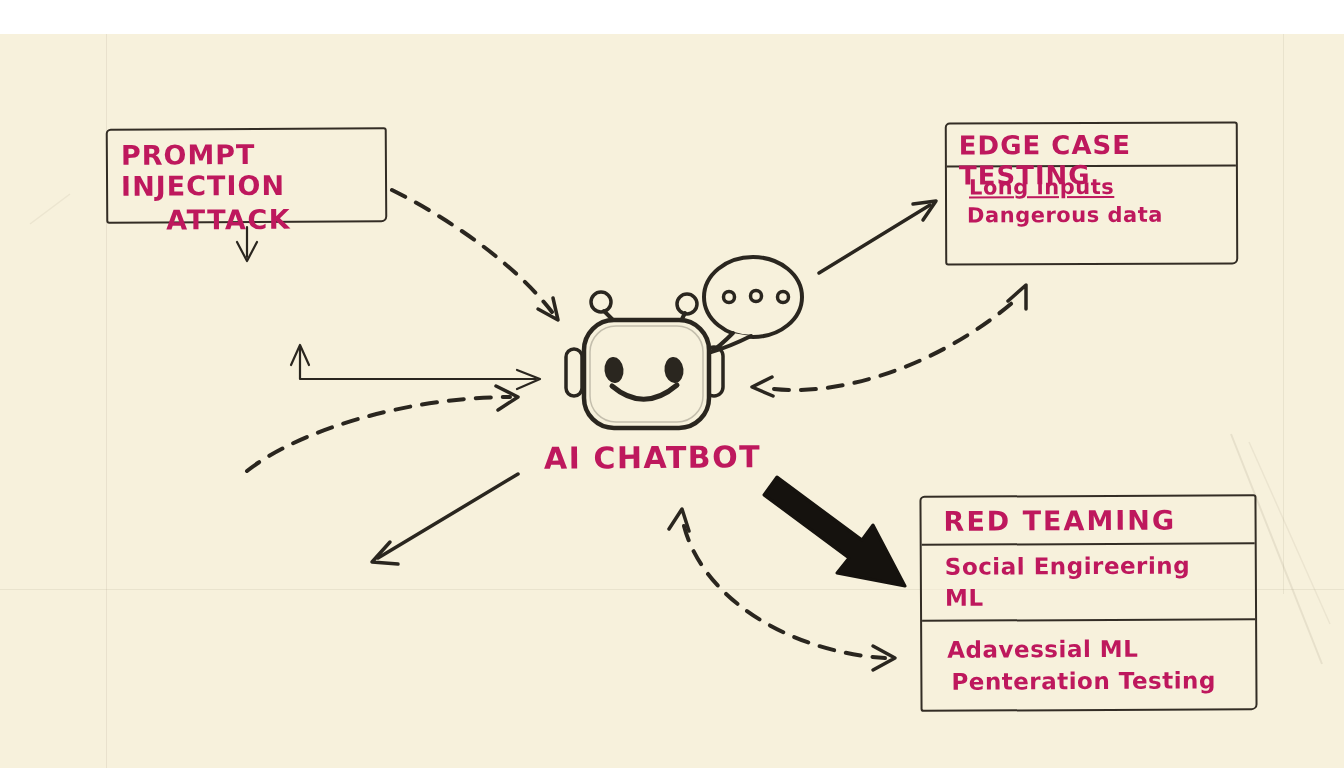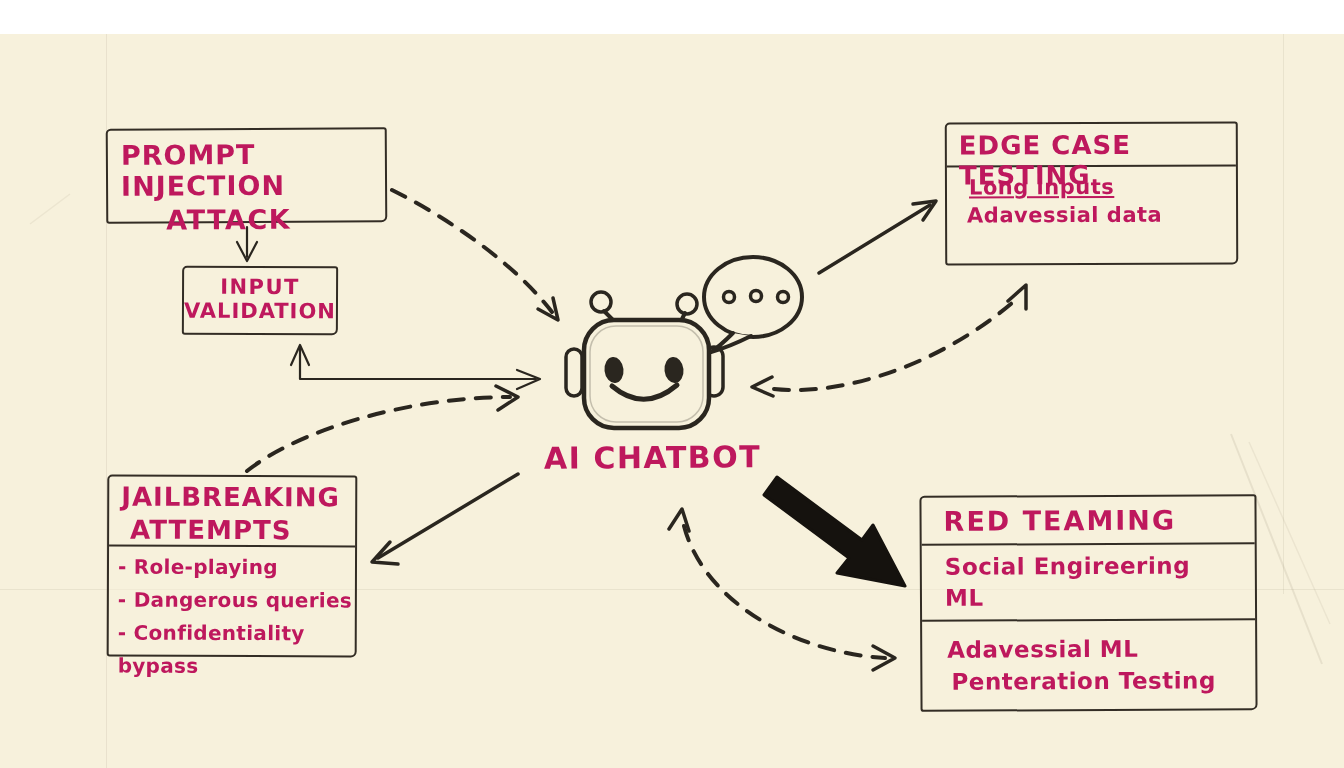--- a/index.html
+++ b/index.html
@@ -152,46 +152,31 @@
   <div class="sketchbox" id="box-prompt">
     <div class="l1">PROMPT INJECTION</div>
     <div class="l2">ATTACK</div>
   </div>
 
   <svg class="layer" width="1344" height="768" viewBox="0 0 1344 768" fill="none" stroke="#2a261f" stroke-linecap="round" stroke-linejoin="round" style="pointer-events:none;">
     <path d="M 247 193 L 247 223" stroke-width="2.2"></path>
     <path d="M 237 208 L 247 227 L 257 208" stroke-width="2.2"></path>
   </svg>
 
-  <div class="sketchbox" id="box-input">
-    <div class="l1">INPUT</div>
-    <div class="l2">VALIDATION</div>
-  </div>
 
   <div class="sketchbox" id="box-edge">
     <div class="box-header">EDGE CASE TESTING</div>
     <div class="items hand">
       <div class="i1">Long inputs</div>
-      <div class="i2">Adavessial data</div>
+      <div class="i2">Dangerous data</div>
     </div>
   </div>
 
   <div id="chatbot-label">AI CHATBOT</div>
 
-  <div class="sketchbox" id="box-jail">
-    <div class="box-header">
-      <div>JAILBREAKING</div>
-      <div class="l2">ATTEMPTS</div>
-    </div>
-    <div class="items hand">
-      <div>- Role-playing</div>
-      <div>- Dangerous queries</div>
-      <div>- Confidentiality bypass</div>
-    </div>
-  </div>
 
   <div class="sketchbox" id="box-red">
     <div class="box-header">RED TEAMING</div>
     <div class="sec1 hand">
       <div>Social Engireering</div>
       <div>ML</div>
     </div>
     <div class="sec2 hand">
       <div>Adavessial ML</div>
       <div class="l2">Penteration Testing</div>

